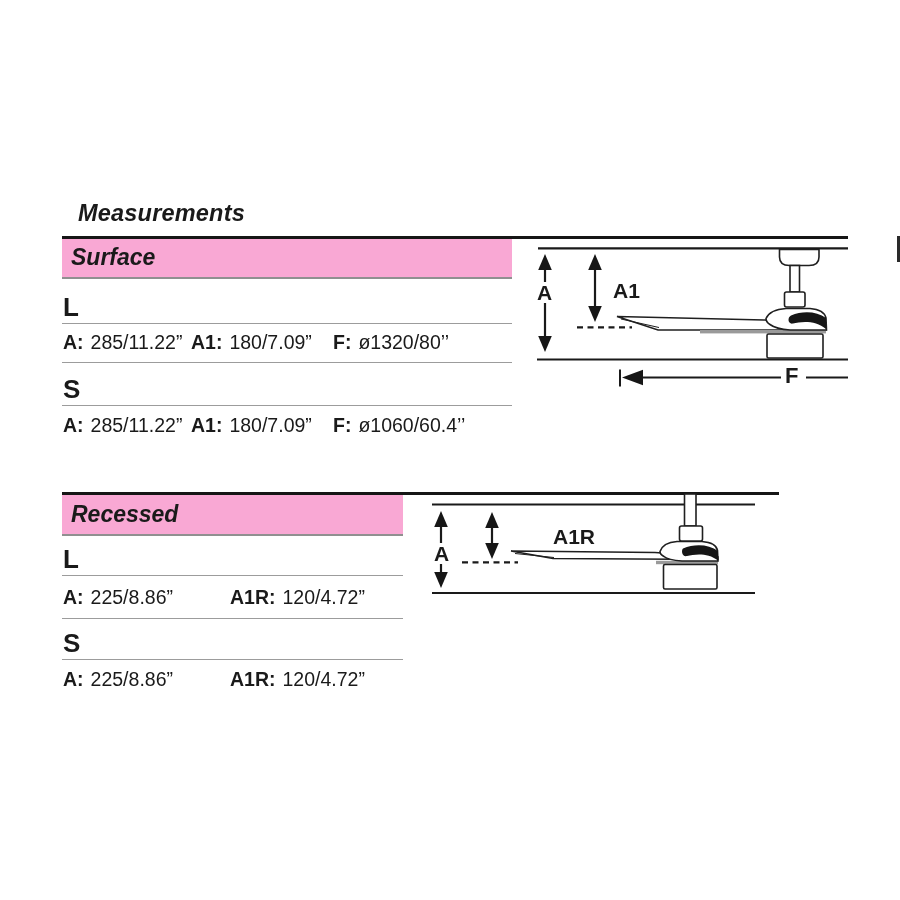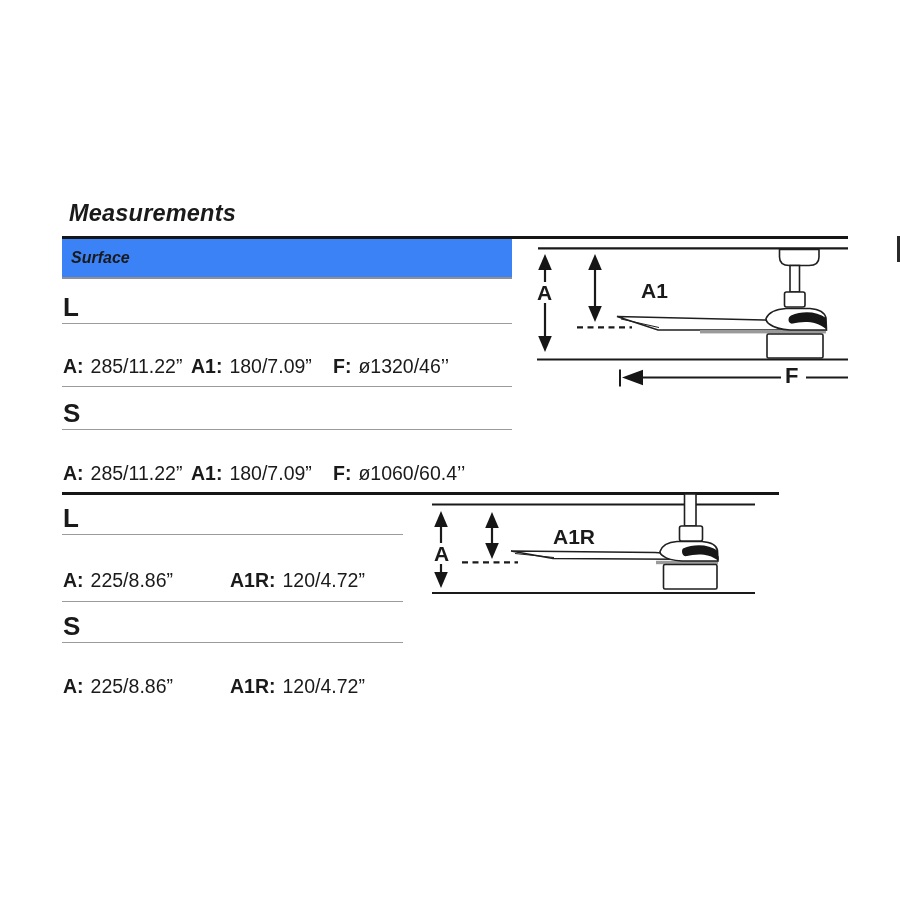--- a/index.html
+++ b/index.html
@@ -9,66 +9,66 @@
     color:#1a1a1a;position:relative;overflow:hidden;
   }
   .abs{position:absolute;}
   .rule{position:absolute;background:#161616;}
   .page-title{
     font-size:23.5px;font-weight:bold;font-style:italic;
     line-height:1.1;letter-spacing:.2px;
   }
   .spec-table{position:absolute;box-sizing:border-box;}
   .tbl-header{
-    box-sizing:border-box;background:#3b82f6;
+    box-sizing:border-box;background:#f9a8d4;
     border-bottom:2px solid #909090;
     display:flex;align-items:center;padding-left:9px;
-    font-size:16px;font-weight:bold;font-style:italic;
+    font-size:23px;font-weight:bold;font-style:italic;
   }
   .variant-row{
     box-sizing:border-box;border-bottom:1.8px solid #9c9c9c;
     display:flex;align-items:flex-end;
     font-size:26px;font-weight:bold;line-height:1;
     padding:0 0 3px 1px;
   }
   .measure-row{
     box-sizing:border-box;display:flex;align-items:center;
-    font-size:19.5px;padding-left:1px;margin-top:24px;
+    font-size:19.5px;padding-left:1px;
   }
   .measure-row.bordered{border-bottom:1.8px solid #9c9c9c;}
   .mcol{white-space:nowrap;}
   .mlabel{font-weight:bold;margin-right:7px;}
   .diagram-label{
     position:absolute;font-weight:bold;font-size:21px;line-height:1;
     background:#ffffff;padding:0 1px;
   }
   svg{position:absolute;overflow:visible;}
   .ln{stroke:#1a1a1a;stroke-width:2.2;fill:none;}
   .thin{stroke:#1f1f1f;stroke-width:1.6;fill:#ffffff;}
   .fillk{fill:#161616;stroke:none;}
   .frag{position:absolute;background:#2a2a2a;}
 </style>
 </head>
 <body>
 
-<div class="abs page-title" style="left:69px;top:201px;">Measurements</div>
+<div class="abs page-title" style="left:78px;top:201px;">Measurements</div>
 
 <div class="rule" style="left:62px;top:236px;width:786px;height:2.6px;"></div>
 
 <div class="spec-table" style="left:62px;top:239px;width:450px;">
   <div class="tbl-header" style="height:39.5px;">
     <span>Surface</span>
   </div>
   <div class="variant-row" style="height:45.3px;">
     <span>L</span>
   </div>
   <div class="measure-row bordered" style="height:39.3px;">
     <span class="mcol" style="width:128px;"><span class="mlabel">A:</span><span>285/11.22”</span></span>
     <span class="mcol" style="width:142px;"><span class="mlabel">A1:</span><span>180/7.09”</span></span>
-    <span class="mcol"><span class="mlabel">F:</span><span>ø1320/46’’</span></span>
+    <span class="mcol"><span class="mlabel">F:</span><span>ø1320/80’’</span></span>
   </div>
   <div class="variant-row" style="height:43.3px;">
     <span>S</span>
   </div>
   <div class="measure-row" style="height:38px;">
     <span class="mcol" style="width:128px;"><span class="mlabel">A:</span><span>285/11.22”</span></span>
     <span class="mcol" style="width:142px;"><span class="mlabel">A1:</span><span>180/7.09”</span></span>
     <span class="mcol"><span class="mlabel">F:</span><span>ø1060/60.4’’</span></span>
   </div>
 </div>
@@ -113,26 +113,29 @@
   <line class="ln" x1="577" y1="327.3" x2="632" y2="327.3" stroke-dasharray="6,4.5"></line>
 
   <g>
     <line class="ln" x1="620" y1="369.5" x2="620" y2="386.5" style="stroke-width:2"></line>
     <polygon class="fillk" points="622,377.5 643,369.8 643,385.2"></polygon>
     <line class="ln" x1="642" y1="377.5" x2="781" y2="377.5" style="stroke-width:2"></line>
     <line class="ln" x1="806" y1="377.5" x2="848" y2="377.5" style="stroke-width:2"></line>
   </g>
 </svg>
 <span class="diagram-label" style="left:536px;top:282px;">A</span>
-<span class="diagram-label" style="left:612px;top:280px;margin-left:28px;">A1</span>
+<span class="diagram-label" style="left:612px;top:280px;">A1</span>
 <span class="diagram-label" style="left:784px;top:365px;font-size:22px;">F</span>
 
 <div class="rule" style="left:62px;top:492px;width:717px;height:2.6px;"></div>
 
 <div class="spec-table" style="left:62px;top:494.5px;width:341px;">
+  <div class="tbl-header" style="height:41px;">
+    <span>Recessed</span>
+  </div>
   <div class="variant-row" style="height:40.8px;">
     <span>L</span>
   </div>
   <div class="measure-row bordered" style="height:42.8px;">
     <span class="mcol" style="width:167px;"><span class="mlabel">A:</span><span>225/8.86”</span></span>
     <span class="mcol"><span class="mlabel">A1R:</span><span>120/4.72”</span></span>
   </div>
   <div class="variant-row" style="height:41px;">
     <span>S</span>
   </div>

